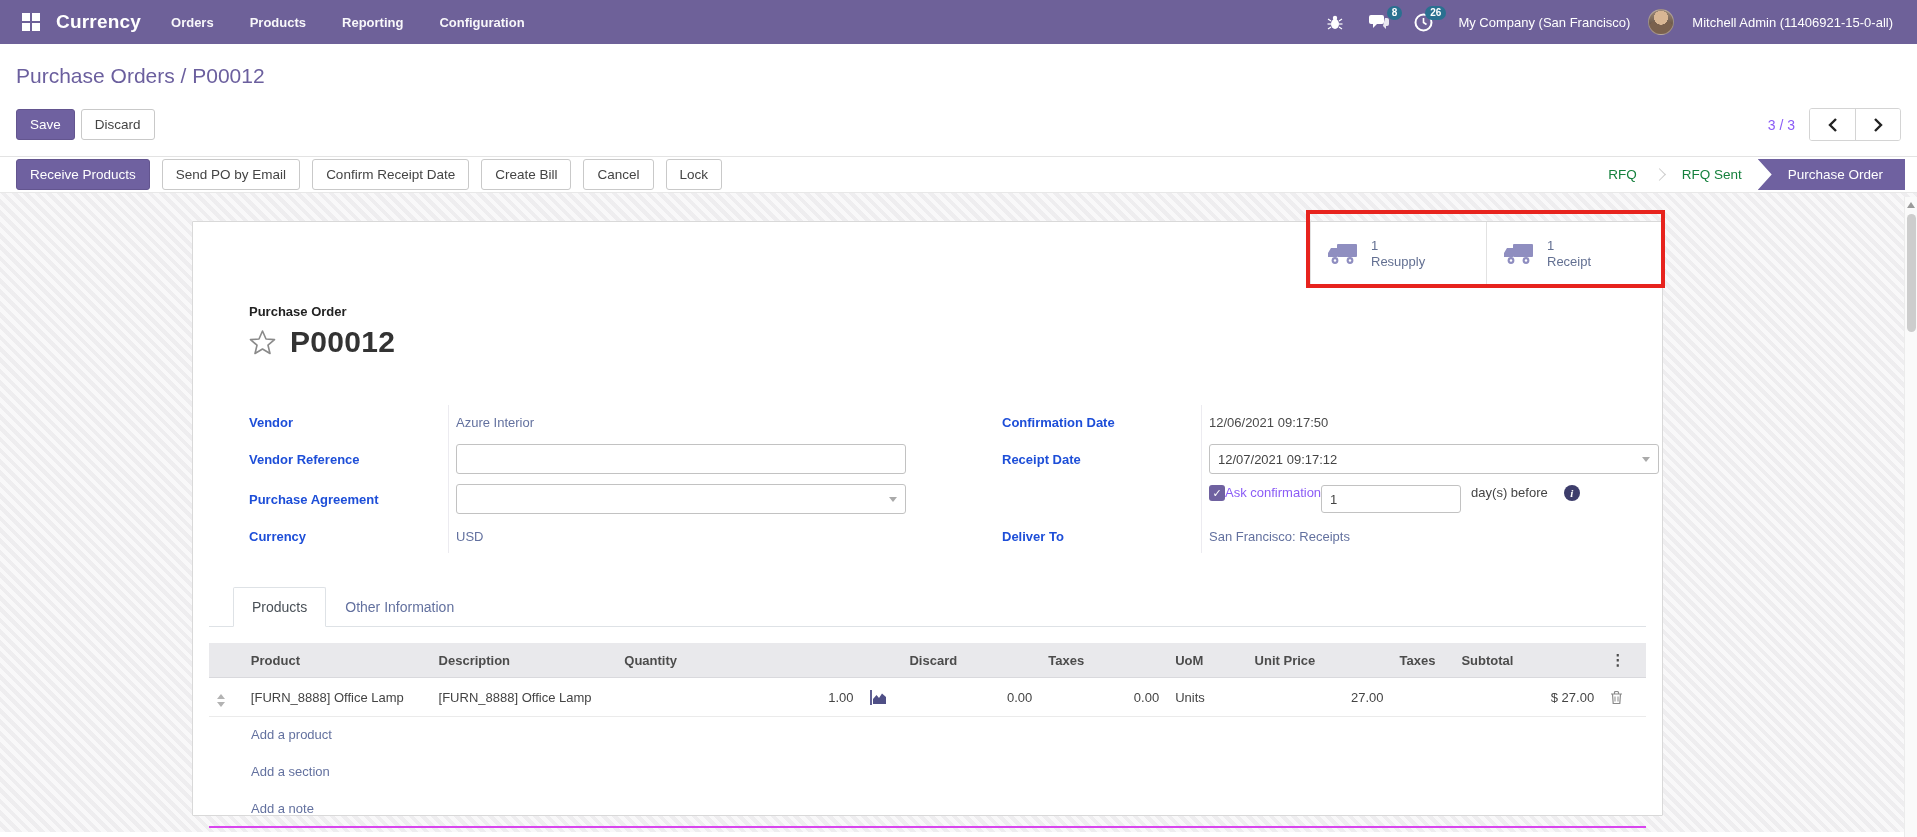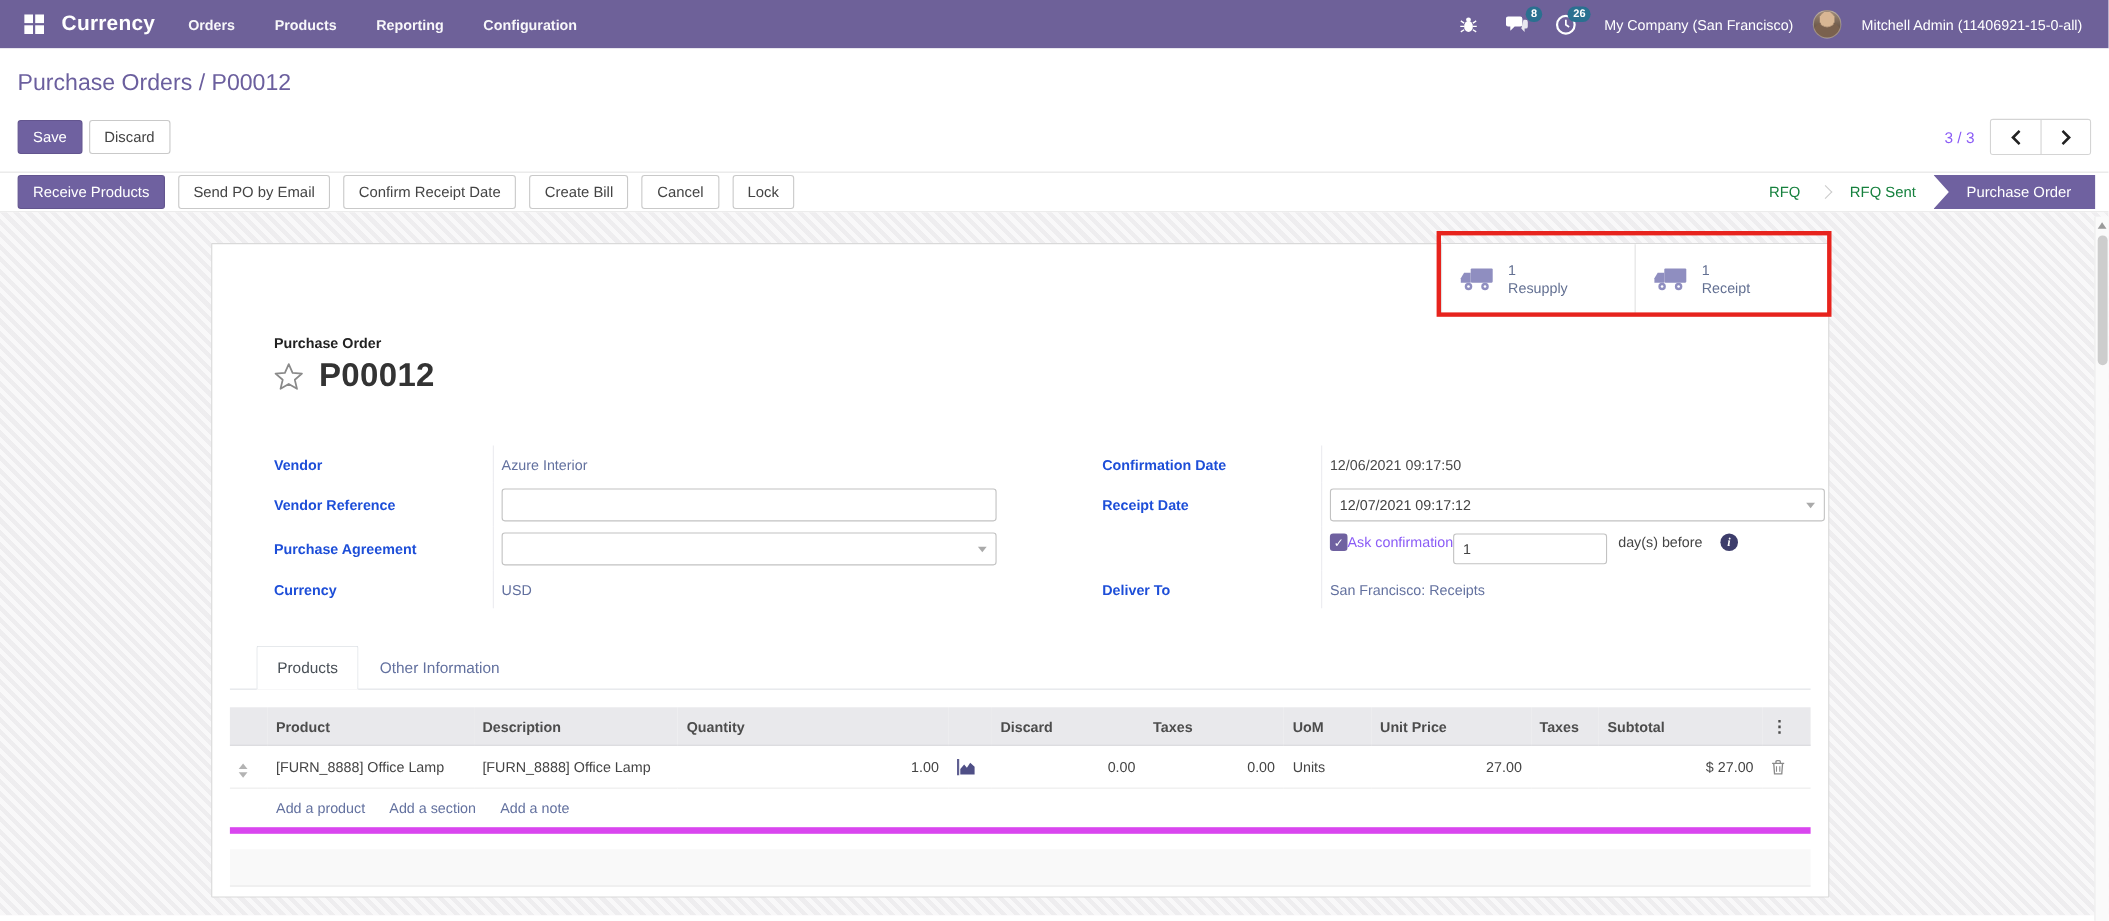--- a/index.html
+++ b/index.html
@@ -125,21 +125,21 @@
     padding:8px 8px; border-bottom:1px solid #d9d9dd; white-space:nowrap; }
   .lines-table td { padding:9px 8px; border-bottom:1px solid #ebebeb; color:#444;
     white-space:nowrap; }
   .num { text-align:right; }
   .kebab { color:#555; font-weight:bold; font-size:15px; text-align:center; cursor:pointer; }
   .drag-handle { display:inline-flex; flex-direction:column; gap:3px; cursor:grab; }
   .drag-handle i { width:0; height:0; border-left:4px solid transparent;
     border-right:4px solid transparent; display:block; }
   .drag-handle .up { border-bottom:5px solid #b3b3b3; }
   .drag-handle .dn { border-top:5px solid #b3b3b3; }
-  .add-links { padding:10px 8px 10px 42px; border-bottom:6px solid #d946ef; display:flex; gap:22px; }
+  .add-links { padding:10px 8px 10px 42px; border-bottom:2px solid #d946ef; display:flex; gap:22px;flex-direction:column; }
   .footer-strip { margin:0 16px; height:34px; background:#f9f9f9;
     border-bottom:1px solid #e8e8e8; margin-top:14px; }
 
   
   .scrollbar { position:absolute; right:0; top:197px; bottom:0; width:13px; background:#fafafa;
     border-left:1px solid #ececec; z-index:6; }
   .scroll-up { height:15px; display:flex; align-items:center; justify-content:center; cursor:pointer; }
   .scroll-up i { width:0; height:0; border-left:4px solid transparent; border-right:4px solid transparent;
     border-bottom:6px solid #9a9a9a; display:block; }
   .scroll-thumb { position:absolute; top:17px; left:2px; width:9px; height:118px;

